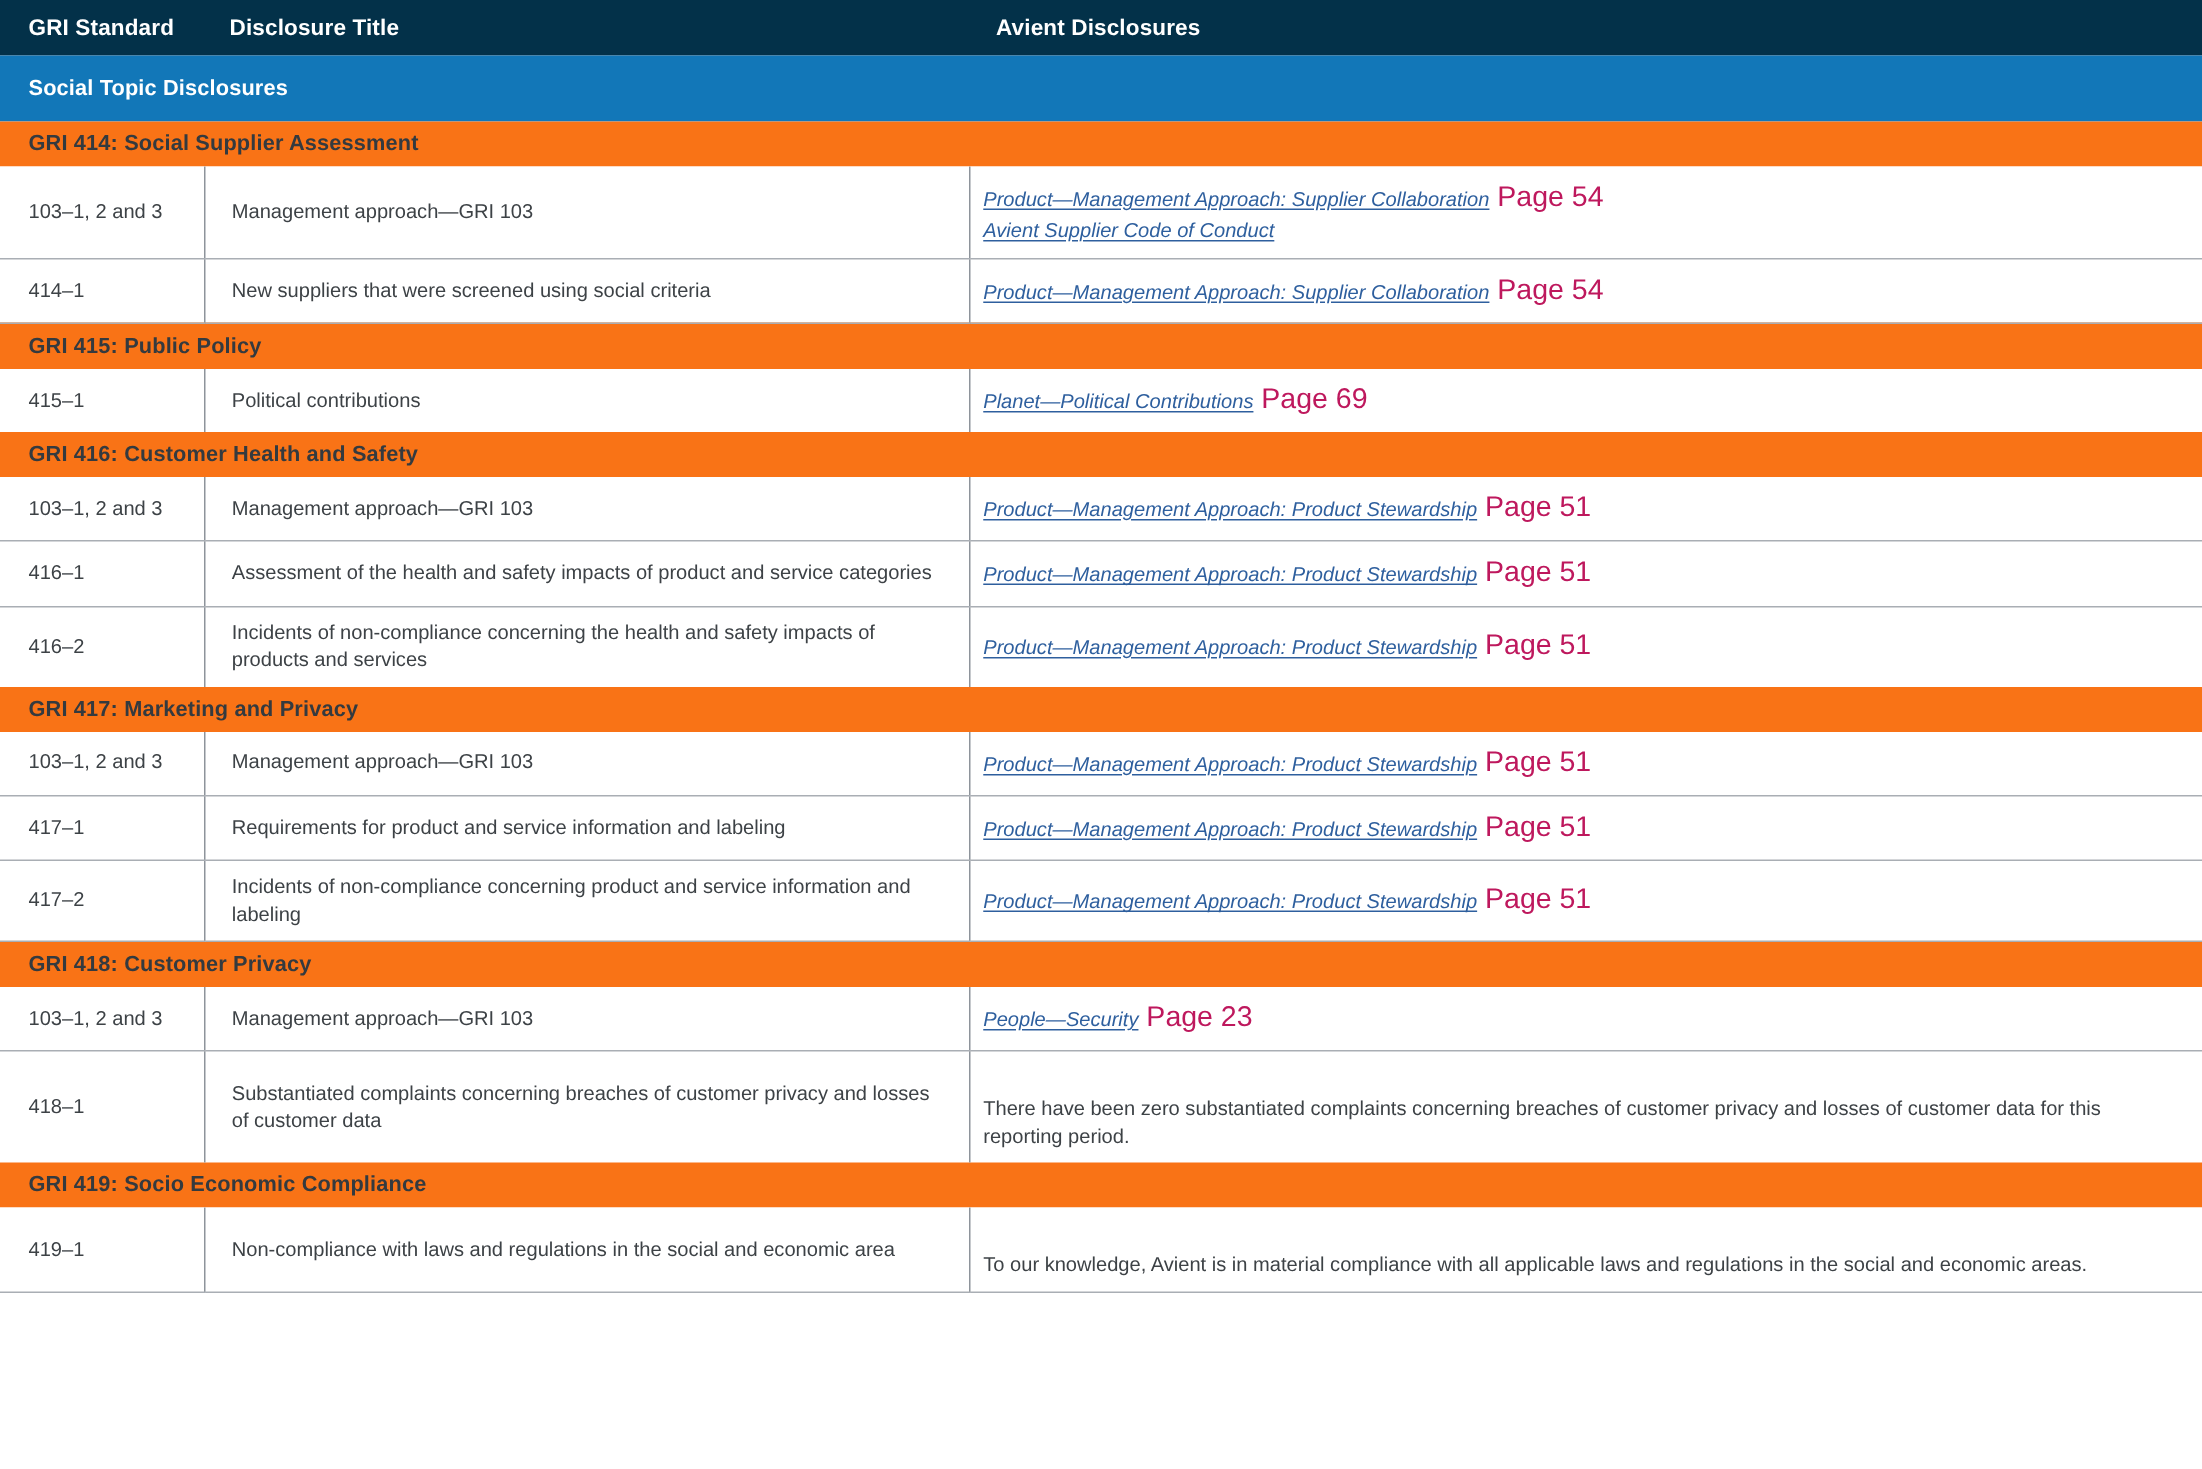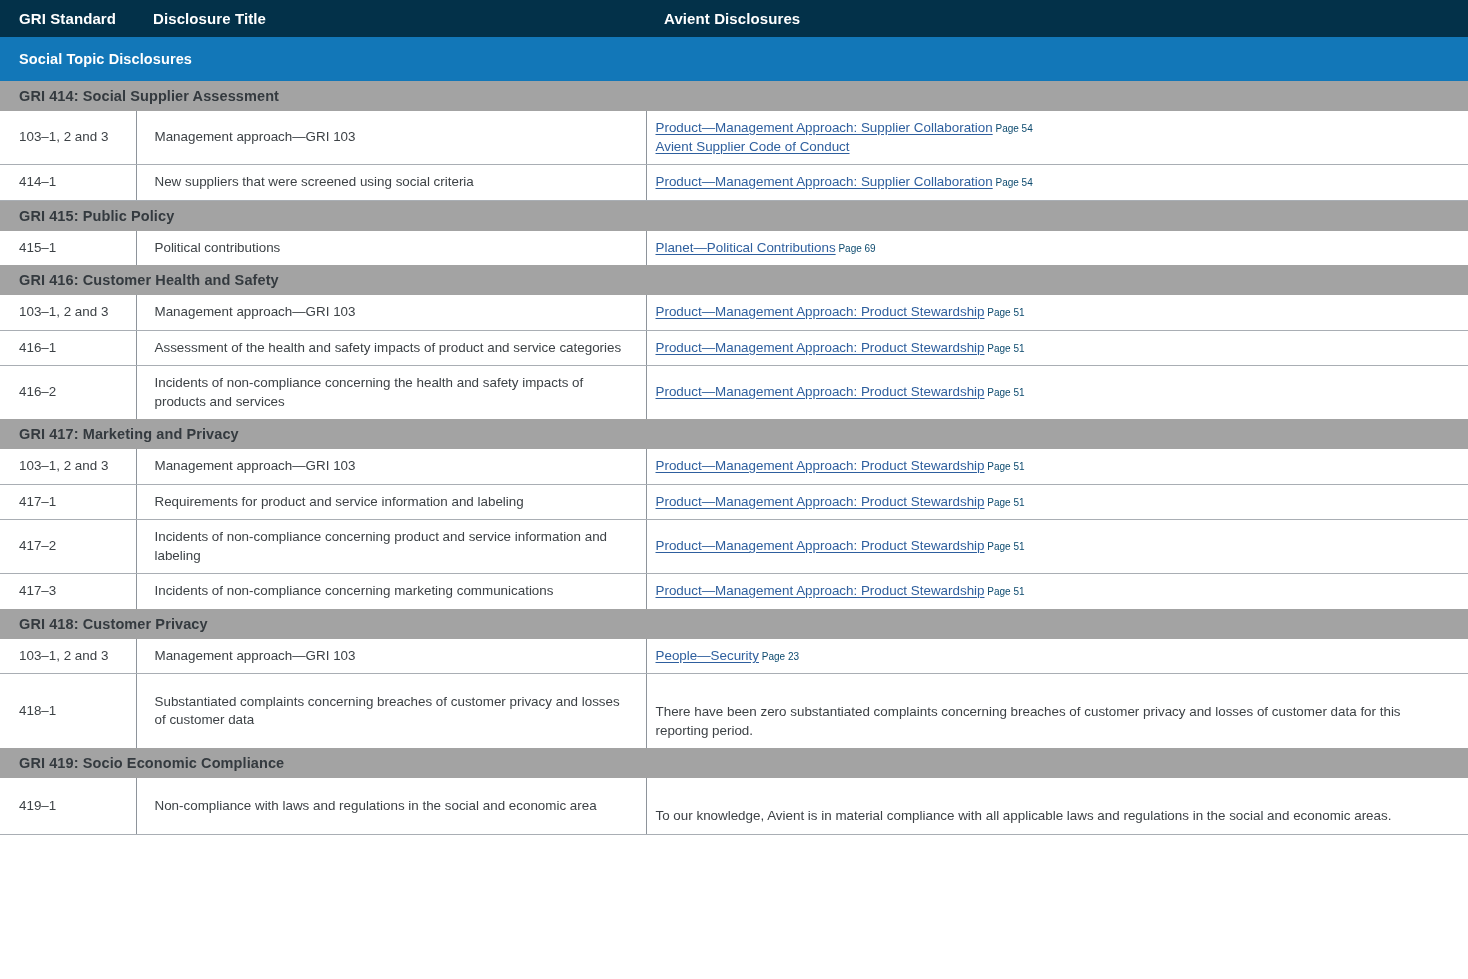--- a/index.html
+++ b/index.html
@@ -51,21 +51,21 @@
     font-size: 14.5px;
     font-weight: bold;
     height: 44px;
     padding: 0 0 0 19px;
     letter-spacing: 0.1px;
     vertical-align: middle;
   }
 
   
   .band-gray td {
-    background: #a3a3a3;
+    background: #f97316;
     color: #343a3f;
     font-size: 14.5px;
     font-weight: bold;
     height: 30px;
     padding: 0 0 0 19px;
     letter-spacing: 0.1px;
     vertical-align: middle;
   }
 
   
@@ -90,24 +90,25 @@
   }
 
   
   .drow.no-bottom td { border-bottom: none; }
 
   a.lk {
     color: #2e5f9e;
     text-decoration: underline;
     text-underline-offset: 1.5px;
     font-size: 13.4px;
+    font-style: italic;
   }
   .pg {
-    color: #0c4a6e;
-    font-size: 10px;
+    color: #be185d;
+    font-size: 19px;
   }
 
   .disc-line { display: block; white-space: nowrap; }
   .disc-para { display: block; margin-top: 21px; }
 
   .spacer { height: 195px; }
 </style>
 </head>
 <body>
 
@@ -197,27 +198,20 @@
           <span class="disc-line"><a class="lk" href="#">Product—Management Approach: Product Stewardship</a><span class="pg"> Page 51</span></span>
         </td>
       </tr>
       <tr class="drow">
         <td class="c-std">417–2</td>
         <td class="c-title">Incidents of non-compliance concerning product and service information and labeling</td>
         <td class="c-disc">
           <span class="disc-line"><a class="lk" href="#">Product—Management Approach: Product Stewardship</a><span class="pg"> Page 51</span></span>
         </td>
       </tr>
-      <tr class="drow no-bottom">
-        <td class="c-std">417–3</td>
-        <td class="c-title">Incidents of non-compliance concerning marketing communications</td>
-        <td class="c-disc">
-          <span class="disc-line"><a class="lk" href="#">Product—Management Approach: Product Stewardship</a><span class="pg"> Page 51</span></span>
-        </td>
-      </tr>
       <tr class="band-gray">
         <td colspan="3">GRI 418: Customer Privacy</td>
       </tr>
       <tr class="drow">
         <td class="c-std">103–1, 2 and 3</td>
         <td class="c-title">Management approach—GRI 103</td>
         <td class="c-disc">
           <span class="disc-line"><a class="lk" href="#">People—Security</a><span class="pg"> Page 23</span></span>
         </td>
       </tr>

